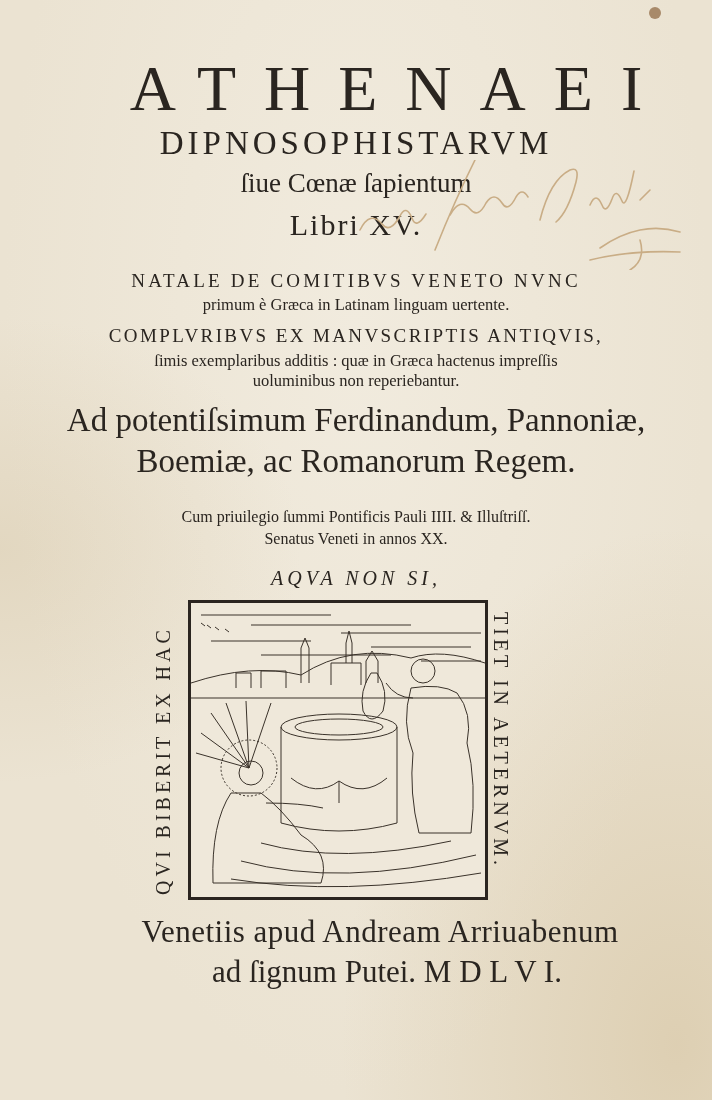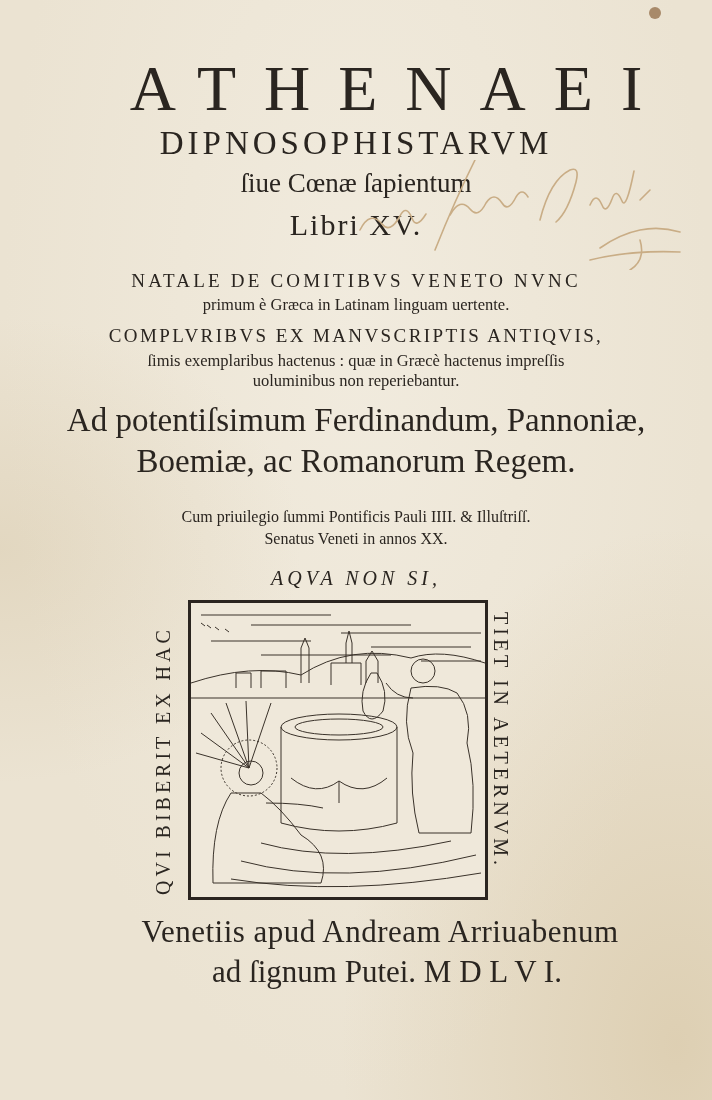--- a/index.html
+++ b/index.html
@@ -56,21 +56,21 @@
       <path d="M300 40 l10-10"></path>
       <path d="M260 88 q20-14 40-18 q20-4 40 2"></path>
       <path d="M250 100 q40-10 90-8"></path>
       <path d="M300 80 q6 20 -10 30"></path>
     </g>
   </svg>
 
   <div class="line natale">NATALE DE COMITIBVS VENETO NVNC</div>
   <div class="line compl">COMPLVRIBVS EX MANVSCRIPTIS ANTIQVIS,</div>
   <div class="line primum">primum è Græca in Latinam linguam uertente.</div>
-  <div class="line simis">ſimis exemplaribus hactenus : quæ in Græcè hactenus impreſſis</div>
+  <div class="line simis">ſimis exemplaribus additis : quæ in Græca hactenus impreſſis</div>
   <div class="line uolu">uoluminibus non reperiebantur.</div>
   <div class="line ad">Ad potentiſsimum Ferdinandum, Pannoniæ,</div>
   <div class="line boem">Boemiæ, ac Romanorum Regem.</div>
   <div class="line cum">Cum priuilegio ſummi Pontificis Pauli IIII. &amp; Illuſtriſſ.</div>
   <div class="line sen">Senatus Veneti in annos  XX.</div>
 
   <div class="line aqua">AQVA NON SI,</div>
   <div class="vert vleft">QVI BIBERIT EX HAC</div>
   <div class="vert vright">TIET IN AETERNVM.</div>
 

